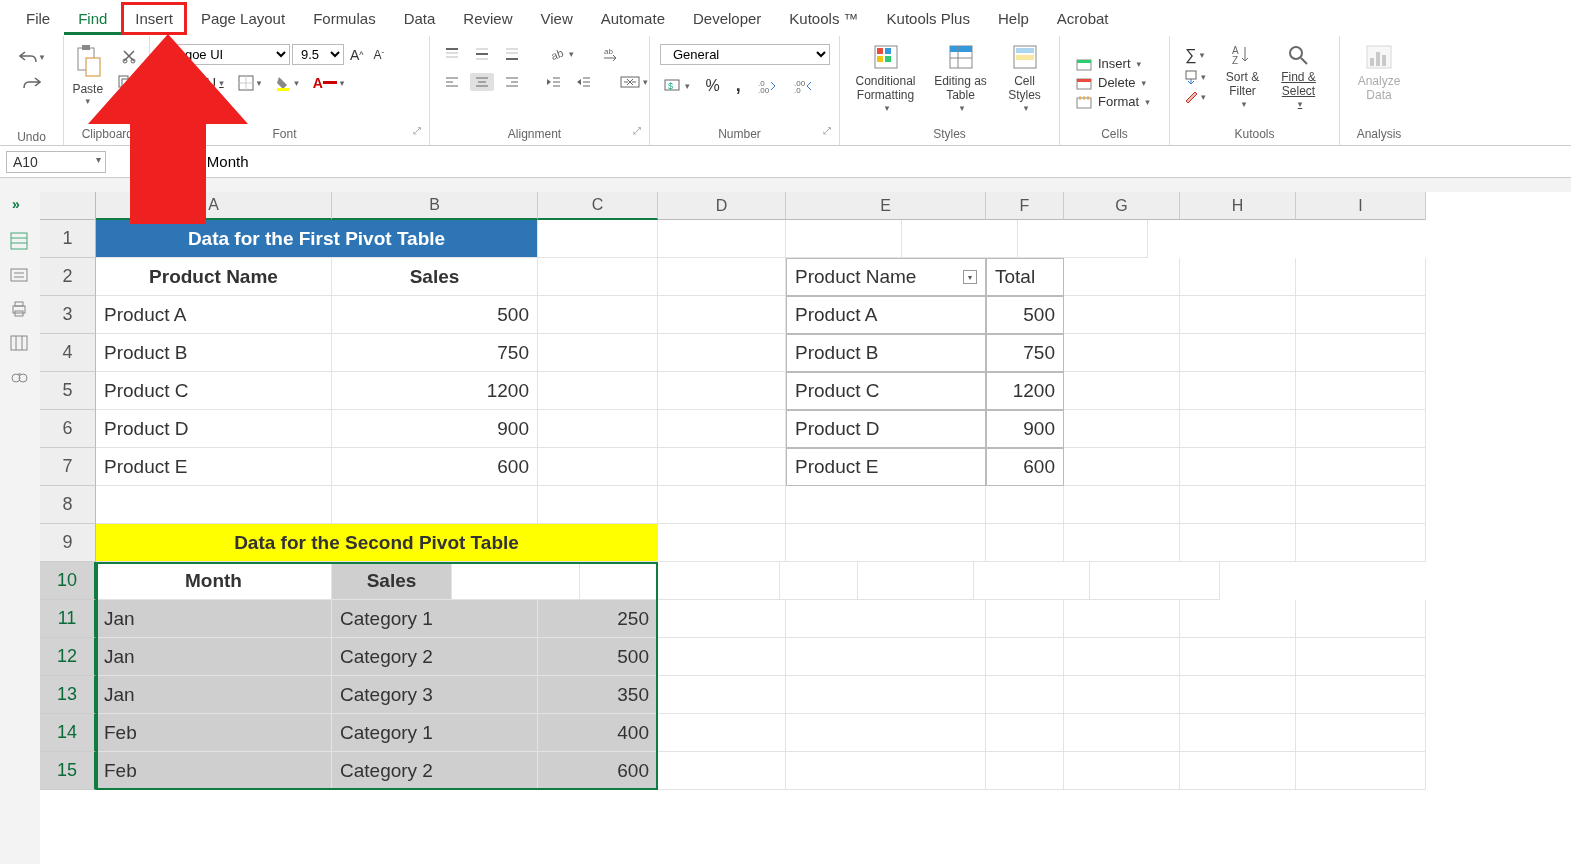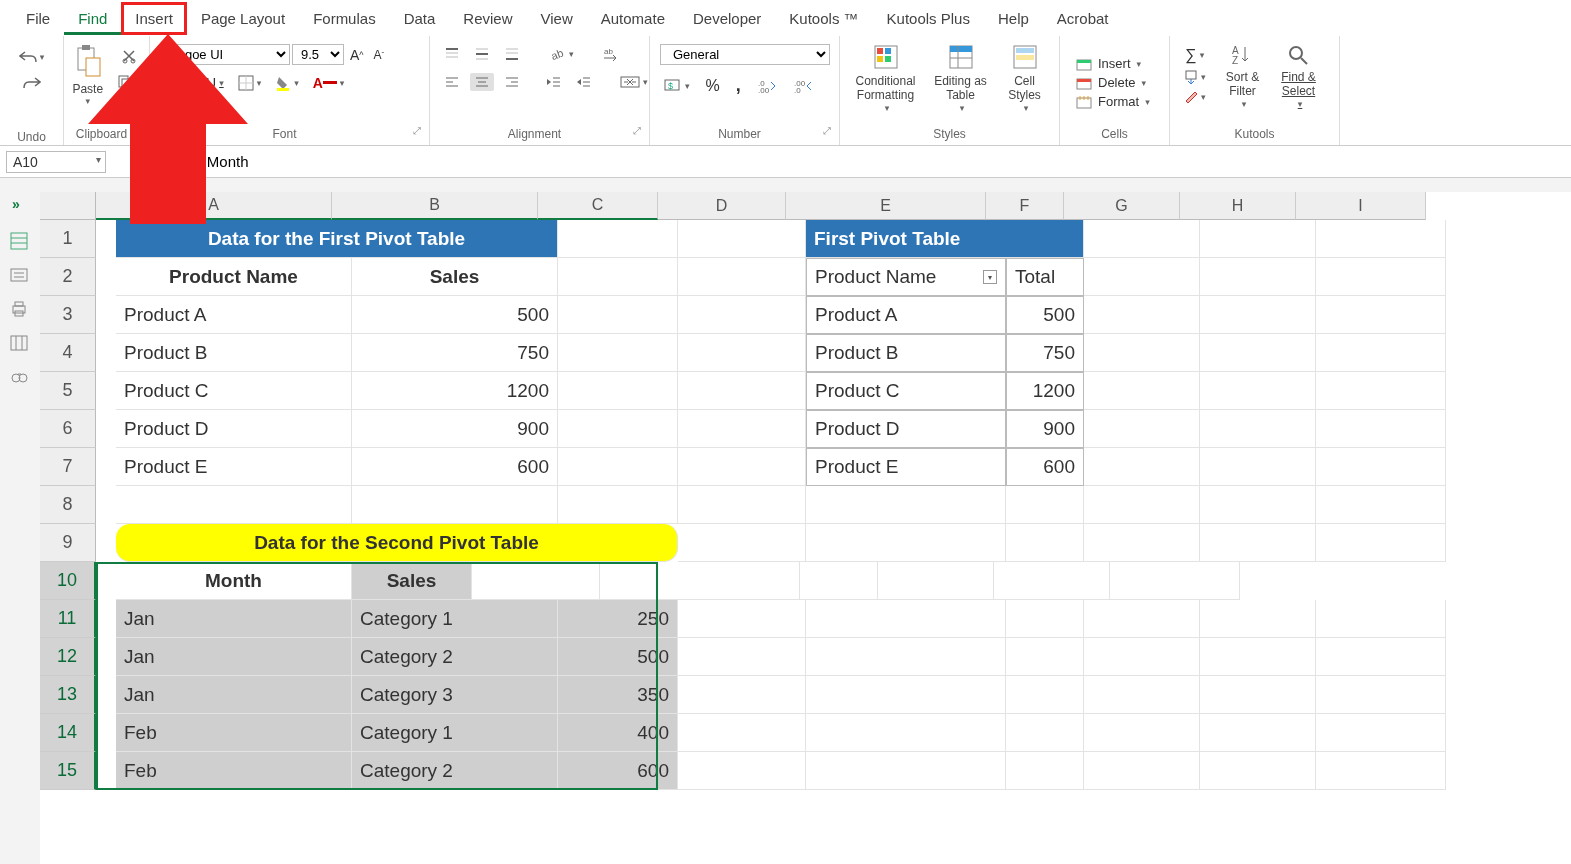--- a/index.html
+++ b/index.html
@@ -44,21 +44,21 @@
 .grid-area { position: absolute; left: 40px; top: 192px; right: 0; bottom: 0; background: #fff; }
 .corner-cell { position: absolute; left: 0; top: 0; width: 56px; height: 28px; background: #eee; border-right: 1px solid #bbb; border-bottom: 1px solid #bbb; }
 .col-headers { position: absolute; left: 56px; top: 0; height: 28px; display: flex; }
 .col-head { background: #eee; border-right: 1px solid #ccc; border-bottom: 1px solid #bbb; display: flex; align-items: center; justify-content: center; font-size: 16px; color: #555; }
 .row-headers { position: absolute; left: 0; top: 28px; width: 56px; display: flex; flex-direction: column; }
 .row-head { background: #eee; border-bottom: 1px solid #ccc; border-right: 1px solid #bbb; display: flex; align-items: center; justify-content: center; font-size: 18px; color: #555; height: 38px; }
 .row-head.sel { background: #d3d3d3; color: #0a6b38; border-right: 2px solid #107c41; }
 .col-head.sel-range { border-bottom: 2px solid #107c41; }
 
 .cells { position: absolute; left: 56px; top: 28px; }
-.row { display: flex; height: 38px; padding-left: 20px; }
+.row { display: flex; height: 38px; }
 .cell { border-right: 1px solid #e3e3e3; border-bottom: 1px solid #e3e3e3; padding: 4px 8px; font-size: 19px; display: flex; align-items: center; overflow: hidden; white-space: nowrap; }
 .cell.r { justify-content: flex-end; text-align: right; }
 .cell.c { justify-content: center; }
 .cell.b { font-weight: 600; }
 
 .hdr-blue { background: #2e75b6; color: #fff; font-weight: 600; justify-content: center; }
 .hdr-yellow { background: #ffff00; font-weight: 600; justify-content: center; }
 .sel-fill { background: #cfcfcf; }
 
 .pivot-border { border: 1px solid #bbb; }
@@ -140,21 +140,21 @@
             </div>
           <div class="btn">
               <svg width="16" height="16">
                 <rect x="3" y="2" width="10" height="6" fill="#d08b2c"></rect>
                 <rect x="6" y="8" width="4" height="7" fill="#888"></rect>
               </svg>
             </div>
         </div>
       </div>
       <div style="display:flex; justify-content:space-between; align-items:center;">
-          <div class="group-label" style="flex:1;">Clipboard</div>
+          <div class="group-label" style="flex:1;text-align:right;">Clipboard</div>
           <span class="corner">⤢</span>
         </div>
     </div>
 
     <div class="group" style="width:280px;">
       <div class="group-body col" style="gap:8px; padding:4px;">
         <div class="small-row" style="align-items:center;">
           <select style="width:130px;"><option>Segoe UI</option></select>
           <select style="width:52px;"><option>9.5</option></select>
           <div class="btn" style="font-size:14px;">A<sup style="font-size:9px;">^</sup></div>
@@ -406,20 +406,34 @@
           <svg width="24" height="22">
               <circle cx="9" cy="9" r="6" fill="none" stroke="#666" stroke-width="2"></circle>
               <line x1="14" y1="14" x2="20" y2="20" stroke="#666" stroke-width="2"></line>
             </svg>
           <span>Find &amp; Select</span>
         </div>
       </div>
       <div class="group-label">Kutools</div>
     </div>
 
+    <div class="group" style="width:78px; border-right:none;">
+      <div class="group-body" style="justify-content:center;">
+        <div class="vbtn analyze-disabled">
+          <svg width="28" height="26">
+              <rect x="2" y="2" width="24" height="22" fill="#eee" stroke="#aaa"></rect>
+              <rect x="5" y="14" width="4" height="8" fill="#888"></rect>
+              <rect x="11" y="8" width="4" height="14" fill="#888"></rect>
+              <rect x="17" y="11" width="4" height="11" fill="#888"></rect>
+            </svg>
+          <span>Analyze Data</span>
+        </div>
+      </div>
+      <div class="group-label">Analysis</div>
+    </div>
 
   </div>
 
   <div class="formula-bar">
     <div class="namebox">A10</div>
     <div style="width:60px;"></div>
     <div class="fx">fx</div>
     <input class="formula-input" value="Month" style="">
   </div>
 
@@ -480,21 +494,20 @@
         <div class="row-head sel">12</div>
         <div class="row-head sel">13</div>
         <div class="row-head sel">14</div>
         <div class="row-head sel">15</div>
       </div>
     <div class="cells" id="cells">
         <div class="row">
           <div class="cell hdr-blue b c merged" style="width: 442px; border-right: 1px solid rgb(227, 227, 227);">Data for the First Pivot Table</div>
           <div class="cell " style="width: 120px;"></div>
           <div class="cell " style="width: 128px;"></div>
-          <div class="cell hdr-blue b" style="width: 278px; justify-content: flex-start;">First Pivot Table</div>
           <div class="cell " style="width: 116px;"></div>
           <div class="cell " style="width: 116px;"></div>
           <div class="cell " style="width: 130px;"></div>
         </div>
         <div class="row">
           <div class="cell b c" style="width: 236px;">Product Name</div>
           <div class="cell b c" style="width: 206px;">Sales</div>
           <div class="cell " style="width: 120px;"></div>
           <div class="cell " style="width: 128px;"></div>
           <div class="cell pivot-border" style="width: 200px;">
@@ -566,21 +579,21 @@
           <div class="cell " style="width: 206px;"></div>
           <div class="cell " style="width: 120px;"></div>
           <div class="cell " style="width: 128px;"></div>
           <div class="cell " style="width: 200px;"></div>
           <div class="cell " style="width: 78px;"></div>
           <div class="cell " style="width: 116px;"></div>
           <div class="cell " style="width: 116px;"></div>
           <div class="cell " style="width: 130px;"></div>
         </div>
         <div class="row">
-          <div class="cell hdr-yellow b c" style="width: 562px; border-radius: 14px;">Data for the Second Pivot Table</div>
+          <div class="cell hdr-yellow b c" style="width: 562px;">Data for the Second Pivot Table</div>
           <div class="cell " style="width: 128px;"></div>
           <div class="cell " style="width: 200px;"></div>
           <div class="cell " style="width: 78px;"></div>
           <div class="cell " style="width: 116px;"></div>
           <div class="cell " style="width: 116px;"></div>
           <div class="cell " style="width: 130px;"></div>
         </div>
         <div class="row">
           <div class="cell b c" style="width: 236px; background: rgb(255, 255, 255);">Month</div>
           <div class="cell b c sel-fill" style="width: 120px;">Sales</div>

